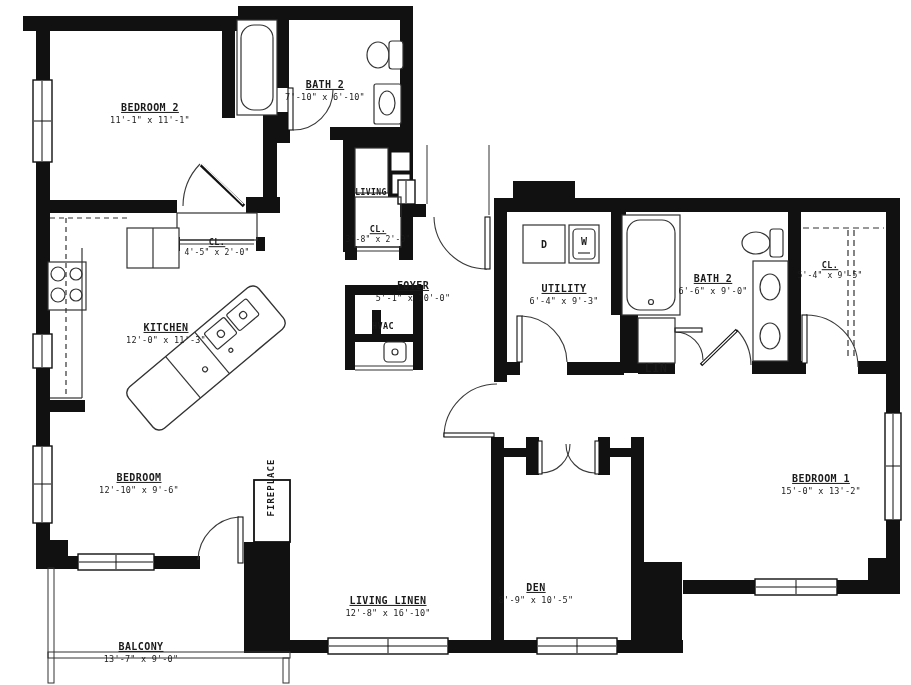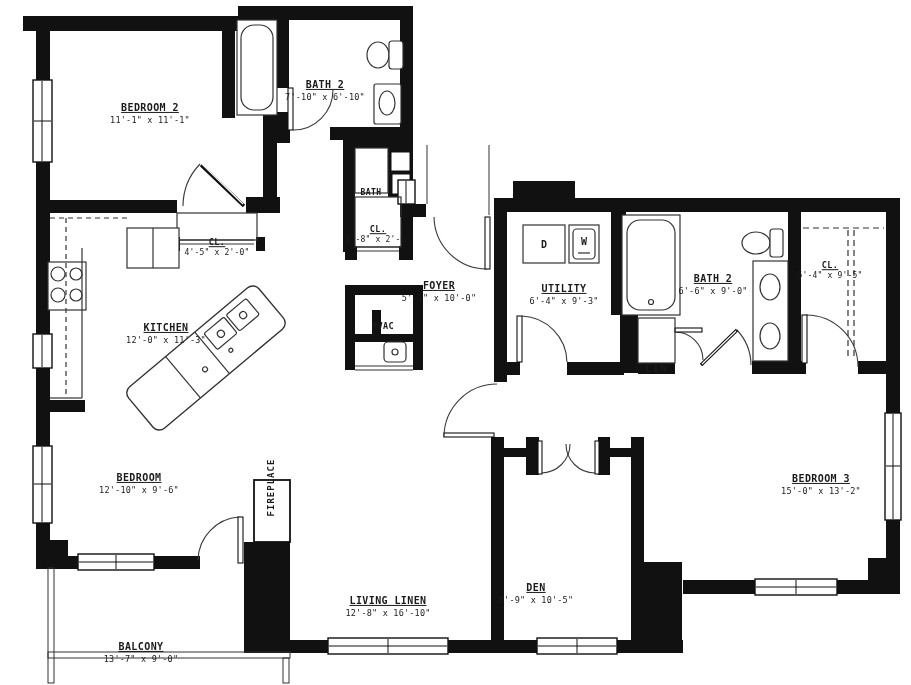--- a/index.html
+++ b/index.html
@@ -302,31 +302,31 @@
 
   <div class="lbl" style="left:150px;top:90px">
     <span class="nm">BEDROOM 2</span>
     <span class="dm">11'-1" x 11'-1"</span>
     </div>
   <div class="lbl" style="left:325px;top:67px">
     <span class="nm">BATH 2</span>
     <span class="dm">7'-10" x 6'-10"</span>
     </div>
   <div class="lbl plain" style="left:371px;top:169px">
-    <span class="nm" style="font-size:8px">BATH</span>
+    <span class="nm" style="font-size:8px">LIVING</span>
     </div>
   <div class="lbl" style="left:217px;top:224px">
     <span class="nm" style="font-size:8.5px">CL.</span>
     <span class="dm" style="font-size:8px">4'-5" x 2'-0"</span>
     </div>
   <div class="lbl" style="left:378px;top:211px">
     <span class="nm" style="font-size:8.5px">CL.</span>
     <span class="dm" style="font-size:8px">3'-8" x 2'-0"</span>
     </div>
-  <div class="lbl" style="left:439px;top:268px">
+  <div class="lbl" style="left:413px;top:268px">
     <span class="nm">FOYER</span>
     <span class="dm">5'-1" x 10'-0"</span>
     </div>
   <div class="lbl plain" style="left:383px;top:303px">
     <span class="nm" style="font-size:8.5px">HVAC</span>
     </div>
   <div class="lbl" style="left:166px;top:310px">
     <span class="nm">KITCHEN</span>
     <span class="dm">12'-0" x 11'-3"</span>
     </div>
@@ -358,21 +358,21 @@
     </div>
   <div class="lbl" style="left:536px;top:570px">
     <span class="nm">DEN</span>
     <span class="dm">8'-9" x 10'-5"</span>
     </div>
   <div class="lbl" style="left:141px;top:629px">
     <span class="nm">BALCONY</span>
     <span class="dm">13'-7" x 9'-0"</span>
     </div>
   <div class="lbl" style="left:821px;top:461px">
-    <span class="nm">BEDROOM 3</span>
+    <span class="nm">BEDROOM 1</span>
     <span class="dm">15'-0" x 13'-2"</span>
     </div>
   <div class="lbl plain" style="left:544px;top:245px">
     <span class="app">D</span>
     </div>
   <div class="lbl plain" style="left:584px;top:242px">
     <span class="app">W</span>
     </div>
 </div>
 

